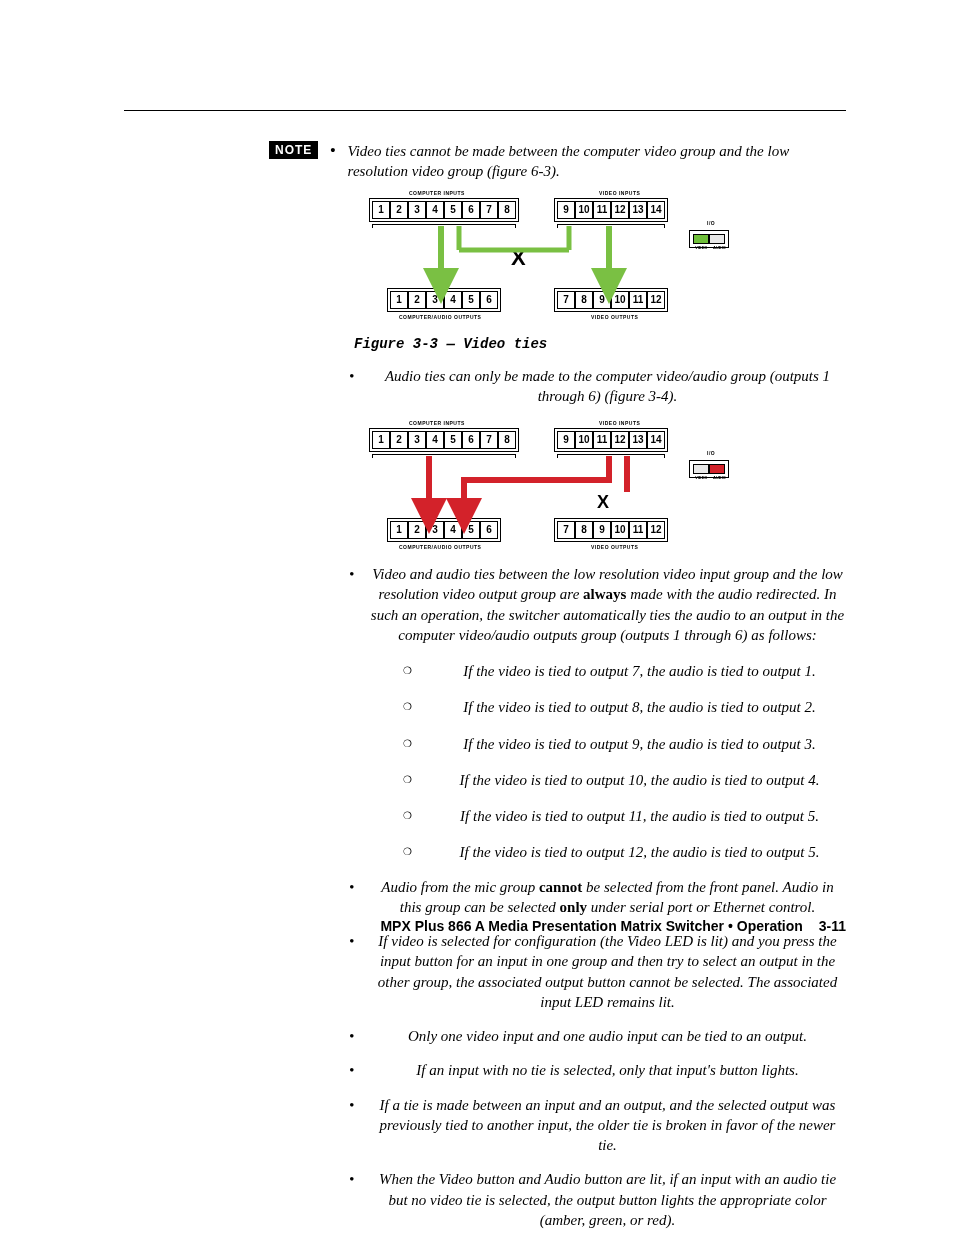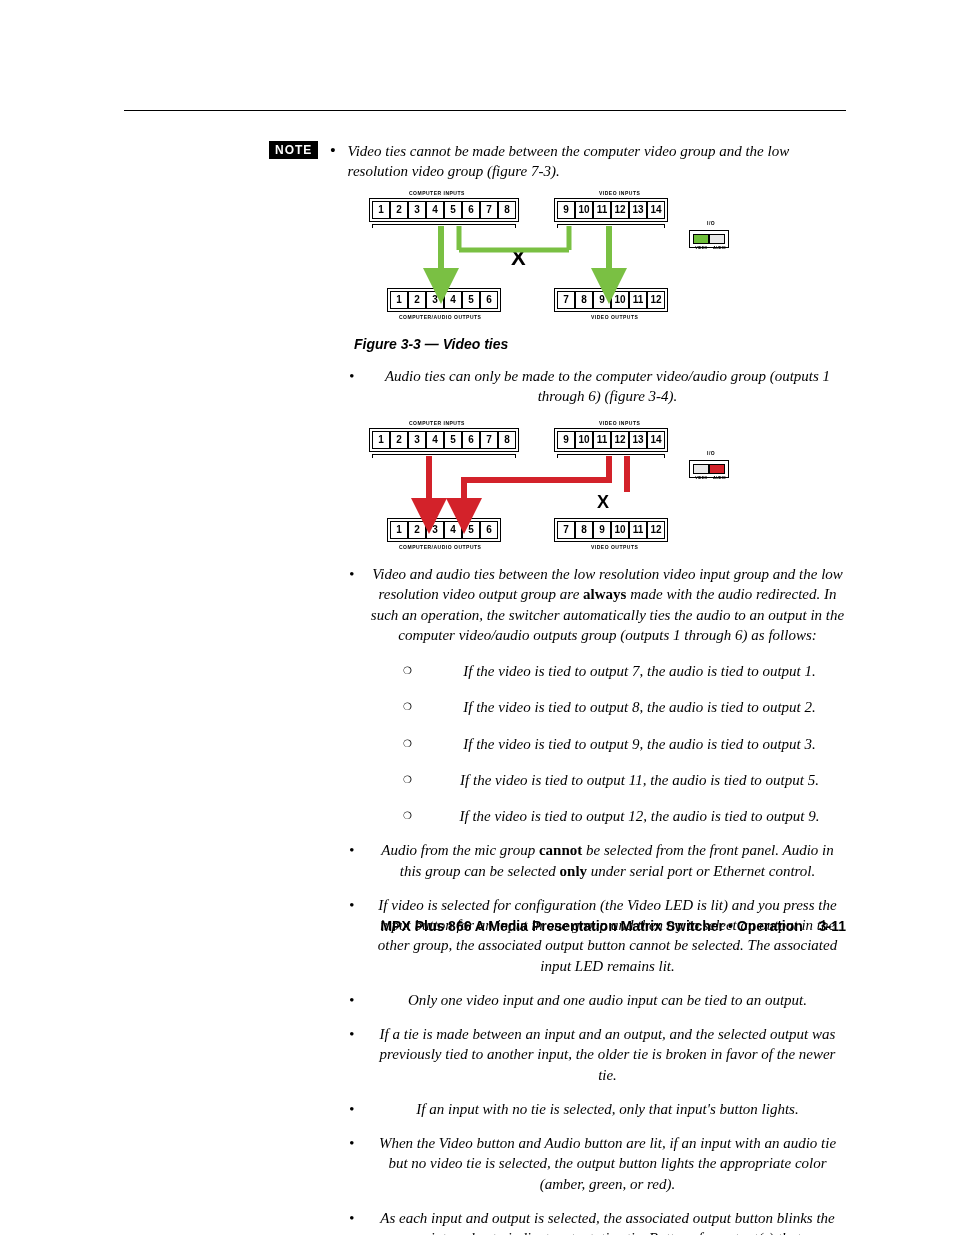--- a/index.html
+++ b/index.html
@@ -44,21 +44,21 @@
     font-weight: bold;
     line-height: 1.2;
   }
   .note-text {
     font-style: italic;
     line-height: 1.35;
     max-width: 470px;
   }
   .figure-wrap { margin: 8px 0 4px 245px; }
   .figure-caption {
-    font-family: Liberation Sans, sans-serif;
+    font-family: Liberation Mono, monospace;
     font-weight: bold;
     font-style: italic;
     font-size: 14px;
     margin: 6px 0 14px 230px;
   }
   ul.level1 {
     list-style: none;
     padding: 0;
     margin: 0 0 0 225px;
     max-width: 560px;
@@ -192,21 +192,21 @@
 </style>
 </head>
 <body>
 
 <div class="page">
   <hr class="topline">
 
   <div class="note-row">
     <span class="note-tag">NOTE</span>
     <span class="note-bullet">•</span>
-    <span class="note-text">Video ties cannot be made between the computer video group and the low resolution video group (figure 7-3).</span>
+    <span class="note-text">Video ties cannot be made between the computer video group and the low resolution video group (figure 6-3).</span>
   </div>
 
   <div class="figure-wrap">
     <div class="diagram">
 
       <span class="tiny-label" style="left:40px; top:0;">COMPUTER INPUTS</span>
       <span class="tiny-label" style="left:230px; top:0;">VIDEO INPUTS</span>
 
       <div class="block-border" style="left:0; top:8px; width:150px; height:24px;"></div>
       <div class="row" style="left:3px; top:11px;">
@@ -357,31 +357,32 @@
     </div>
   </div>
 
   <ul class="level1">
     <li class="after-fig">
       <span>Video and audio ties between the low resolution video input group and the low resolution video output group are </span><b class="upright">always</b><span> made with the audio redirected. In such an operation, the switcher automatically ties the audio to an output in the computer video/audio outputs group (outputs 1 through 6) as follows:</span>
       <ul class="level2">
           <li>If the video is tied to output 7, the audio is tied to output 1.</li>
           <li>If the video is tied to output 8, the audio is tied to output 2.</li>
           <li>If the video is tied to output 9, the audio is tied to output 3.</li>
+          <li>If the video is tied to output 10, the audio is tied to output 4.</li>
           <li>If the video is tied to output 11, the audio is tied to output 5.</li>
-          <li>If the video is tied to output 12, the audio is tied to output 9.</li>
+          <li>If the video is tied to output 12, the audio is tied to output 5.</li>
         </ul>
     </li>
     <li>
       <span>Audio from the mic group </span><b class="upright">cannot</b><span> be selected from the front panel.  Audio in this group can be selected </span><b class="upright">only</b><span> under serial port or Ethernet control.</span>
     </li>
     <li>If video is selected for configuration (the Video LED is lit) and you press the input button for an input in one group and then try to select an output in the other group, the associated output button cannot be selected.  The associated input LED remains lit.</li>
     <li>Only one video input and one audio input can be tied to an output.</li>
+    <li>If an input with no tie is selected, only that input's button lights.</li>
     <li>If a tie is made between an input and an output, and the selected output was previously tied to another input, the older tie is broken in favor of the newer tie.</li>
-    <li>If an input with no tie is selected, only that input's button lights.</li>
     <li>When the Video button and Audio button are lit, if an input with an audio tie but no video tie is selected, the output button lights the appropriate color (amber, green, or red).</li>
     <li>As each input and output is selected, the associated output button blinks the appropriate color to indicate a tentative tie.  Buttons for output(s) that were already tied to the input light the appropriate color steadily.  Outputs that are already tied can be left on, along with new blinking selections, or toggled off by pressing the associated output button.</li>
   </ul>
 
   <div class="footer">
     <span>MPX Plus 866 A Media Presentation Matrix Switcher • Operation</span>
     <span class="pg">3-11</span>
   </div>
 </div>
 

